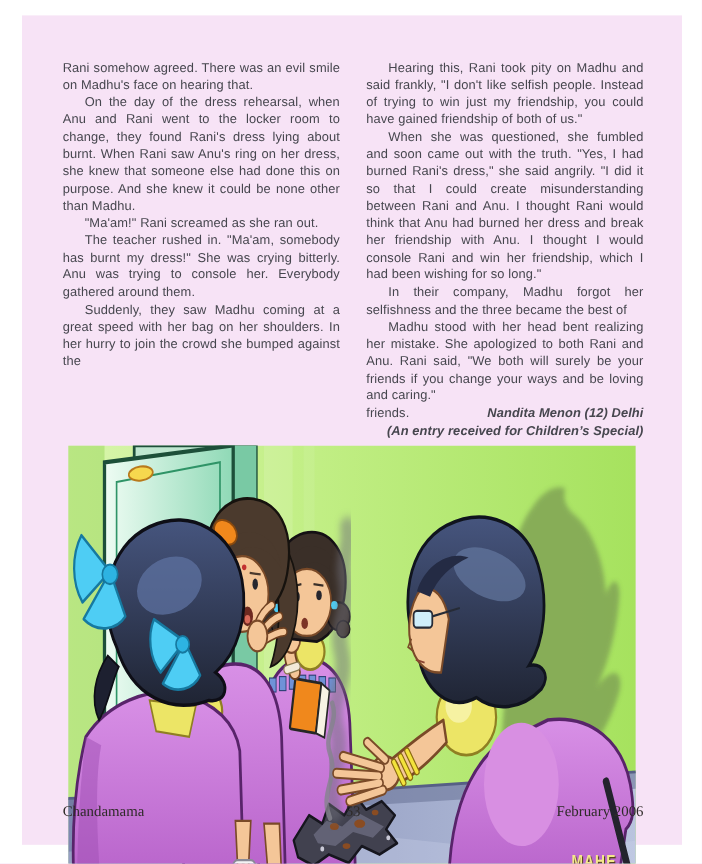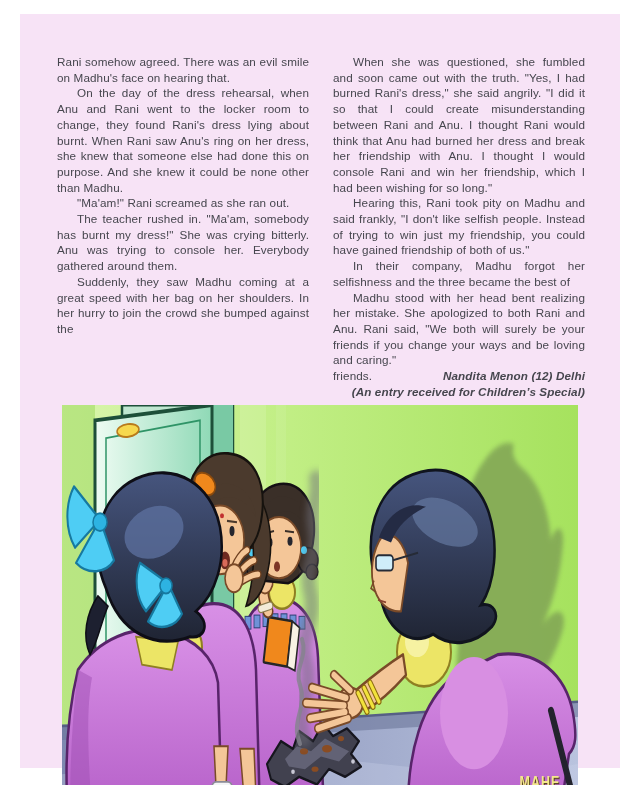--- a/index.html
+++ b/index.html
@@ -52,22 +52,22 @@
 
   <div class="columns">
     <div class="col">
       <p class="cont">Rani somehow agreed. There was an evil smile on Madhu's face on hearing that.</p>
       <p>On the day of the dress rehearsal, when Anu and Rani went to the locker room to change, they found Rani's dress lying about burnt. When Rani saw Anu's ring on her dress, she knew that someone else had done this on purpose. And she knew it could be none other than Madhu.</p>
       <p>"Ma'am!" Rani screamed as she ran out.</p>
       <p>The teacher rushed in. "Ma'am, somebody has burnt my dress!" She was crying bitterly. Anu was trying to console her. Everybody gathered around them.</p>
       <p>Suddenly, they saw Madhu coming at a great speed with her bag on her shoulders. In her hurry to join the crowd she bumped against the</p>
     </div>
     <div class="col">
+      <p>Hearing this, Rani took pity on Madhu and said frankly, "I don't like selfish people. Instead of trying to win just my friendship, you could have gained friendship of both of us."</p>
       <p>When she was questioned, she fumbled and soon came out with the truth. "Yes, I had burned Rani's dress," she said angrily. "I did it so that I could create misunderstanding between Rani and Anu. I thought Rani would think that Anu had burned her dress and break her friendship with Anu. I thought I would console Rani and win her friendship, which I had been wishing for so long."</p>
-      <p>Hearing this, Rani took pity on Madhu and said frankly, "I don't like selfish people. Instead of trying to win just my friendship, you could have gained friendship of both of us."</p>
       <p>In their company, Madhu forgot her selfishness and the three became the best of</p>
       <p>Madhu stood with her head bent realizing her mistake. She apologized to both Rani and Anu. Rani said, "We both will surely be your friends if you change your ways and be loving and caring."</p>
       <div class="byline-row">
         <span class="tail">friends.</span>
         <span>Nandita Menon (12) Delhi</span>
       </div>
       <div class="note">(An entry received for Children’s Special)</div>
     </div>
   </div>
 
@@ -267,14 +267,19 @@
         <rect x="314" y="118" width="17" height="12" rx="3" fill="#cfeefa" stroke="#262b36" stroke-width="1.6"></rect>
         <path d="M331,122 L356,116" stroke="#262b36" stroke-width="1.6"></path>
         <path d="M312,138 L309,144 L314,147" stroke="#7a4a28" stroke-width="1.4" fill="none"></path>
         <path d="M316,153 L324,155" stroke="#8a4430" stroke-width="1.4"></path>
       </g>
 
       <text x="478" y="301" text-anchor="middle" font-size="12.5" font-weight="bold" letter-spacing="1" fill="#f4e88c" style="filter:drop-shadow(1px 1px 0 #55451a);font-family:'Liberation Sans',sans-serif">MAHE</text>
     </svg>
   </div>
 
+  <div class="footer">
+    <span class="left">Chandamama</span>
+    <span class="center">53</span>
+    <span class="right">February 2006</span>
+  </div>
 
 </div>
 
 </body></html>

